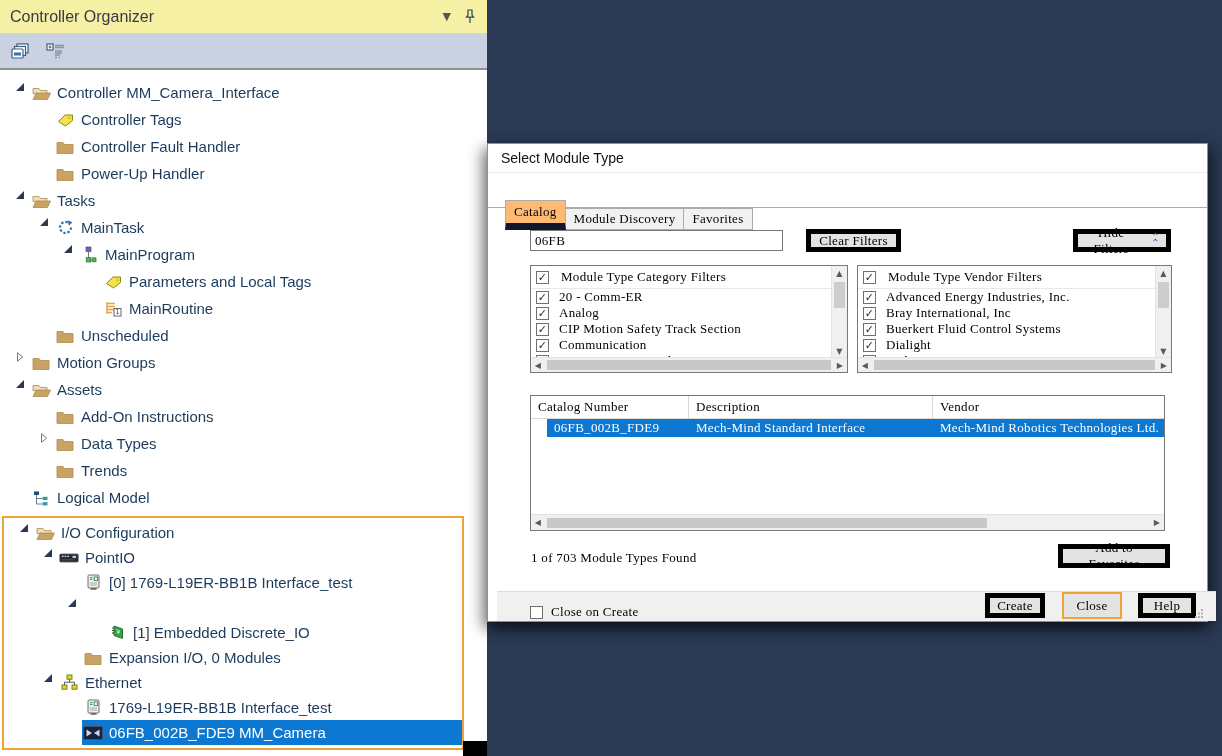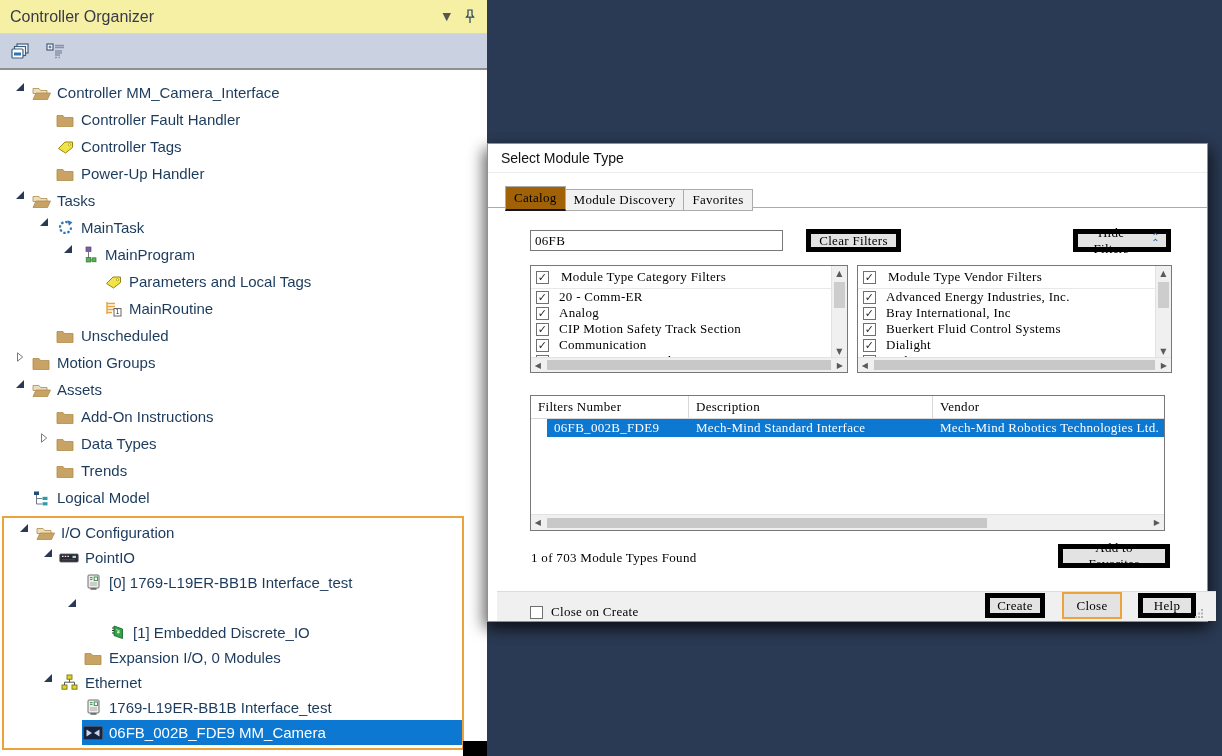--- a/index.html
+++ b/index.html
@@ -32,21 +32,21 @@
           box-shadow:-5px 6px 14px rgba(0,0,0,.45),5px 6px 14px rgba(0,0,0,.45);
           font-family:"Liberation Serif",serif;letter-spacing:.3px;color:#000;}
   .dlg-title{height:28px;display:flex;align-items:center;padding:0 13px;font-size:14px;
              font-family:"Liberation Sans",sans-serif;letter-spacing:0;color:#111;
              border-bottom:1px solid #ECECEC;background:#fff;}
   .tabline{position:absolute;left:0;top:63px;width:100%;height:1px;background:#ACACAC;}
   .tabs{position:absolute;left:17px;top:42px;display:flex;align-items:flex-end;z-index:2;}
   .tab{height:20px;line-height:20px;padding:0 8px;font-size:13px;background:#F1F1F1;
        border:1px solid #ACACAC;border-left:none;cursor:pointer;}
   .tab:first-child{border-left:1px solid #ACACAC;}
-  .tab.active{background:#a16207;height:22px;line-height:22px;border-bottom:2px solid #0f172a;position:relative;z-index:3;}
+  .tab.active{background:#fdba74;height:22px;line-height:22px;border-bottom:7px solid #0f172a;position:relative;z-index:3;margin-top:14px;}
   .dlg-input{position:absolute;left:42px;top:86px;width:253px;height:21px;box-sizing:border-box;
              border:1px solid #787878;font-family:"Liberation Serif",serif;font-size:13px;
              letter-spacing:.3px;padding:0 4px;outline:none;}
   .btn{position:absolute;box-sizing:border-box;background:#E3E3E3;border:5px solid #000000;
        font-family:"Liberation Serif",serif;font-size:13px;letter-spacing:.3px;
        display:flex;align-items:center;justify-content:center;cursor:pointer;}
   .btn-clear{left:318px;top:85px;width:95px;height:23px;}
   .btn-hide{left:585px;top:85px;width:98px;height:23px;gap:13px;}
   .dblchev{display:inline-flex;flex-direction:column;color:#2E5FA3;font-size:10px;line-height:6px;
            font-family:"DejaVu Sans",sans-serif;transform:translateY(-1px);}
@@ -154,38 +154,38 @@
                 </svg>
               </span>
               <span class="tlabel">Controller MM_Camera_Interface</span>
             </span>
           </div>
           <div class="trow">
             <span style="width: 34px; flex: 0 0 auto;"></span>
             <span class="arrow"></span>
             <span class="content">
               <span class="ticon">
-                <svg width="18" height="14" viewBox="0 0 18 14">
-                  <path d="M1 2.5h6l1.6 2H17v9H1z" fill="#C9A265" stroke="#B08B47" stroke-width="0.8"></path>
-                </svg>
-              </span>
-              <span class="tlabel">Controller Fault Handler</span>
-            </span>
-          </div>
-          <div class="trow">
-            <span style="width: 34px; flex: 0 0 auto;"></span>
-            <span class="arrow"></span>
-            <span class="content">
-              <span class="ticon">
                 <svg width="17" height="14" viewBox="0 0 17 14">
                   <path d="M1.5 8.5L8 2h7.5v5.5L8.5 13z" fill="#F2E34A" stroke="#96880A" stroke-width="1"></path>
                   <circle cx="12.5" cy="4.8" r="1.1" fill="#fff" stroke="#96880A" stroke-width="0.6"></circle>
                 </svg>
               </span>
               <span class="tlabel">Controller Tags</span>
+            </span>
+          </div>
+          <div class="trow">
+            <span style="width: 34px; flex: 0 0 auto;"></span>
+            <span class="arrow"></span>
+            <span class="content">
+              <span class="ticon">
+                <svg width="18" height="14" viewBox="0 0 18 14">
+                  <path d="M1 2.5h6l1.6 2H17v9H1z" fill="#C9A265" stroke="#B08B47" stroke-width="0.8"></path>
+                </svg>
+              </span>
+              <span class="tlabel">Controller Fault Handler</span>
             </span>
           </div>
           <div class="trow">
             <span style="width: 34px; flex: 0 0 auto;"></span>
             <span class="arrow"></span>
             <span class="content">
               <span class="ticon">
                 <svg width="18" height="14" viewBox="0 0 18 14">
                   <path d="M1 2.5h6l1.6 2H17v9H1z" fill="#C9A265" stroke="#B08B47" stroke-width="0.8"></path>
                 </svg>
@@ -614,21 +614,21 @@
         </div>
         <div class="hscroll">
           <span class="sarrow">◀</span>
           <span class="thumb"></span>
           <span class="sarrow">▶</span>
         </div>
       </div>
 
     <div class="rtable" id="results-table">
         <div class="rt-head">
-          <span class="cell" style="width: 158px;">Filters Number</span>
+          <span class="cell" style="width: 158px;">Catalog Number</span>
           <span class="cell" style="width: 244px;">Description</span>
           <span class="cell" style="width: 231px; flex: 1 1 0%; border-right: none;">Vendor</span>
         </div>
         <div class="rt-row">
           <span class="gutter"></span>
           <span class="cells">
             <span class="cell" style="width: 142px;">06FB_002B_FDE9</span>
             <span class="cell" style="width: 244px;">Mech-Mind Standard Interface</span>
             <span class="cell" style="width: 231px; flex: 1 1 0%;">Mech-Mind Robotics Technologies Ltd.</span>
           </span>

